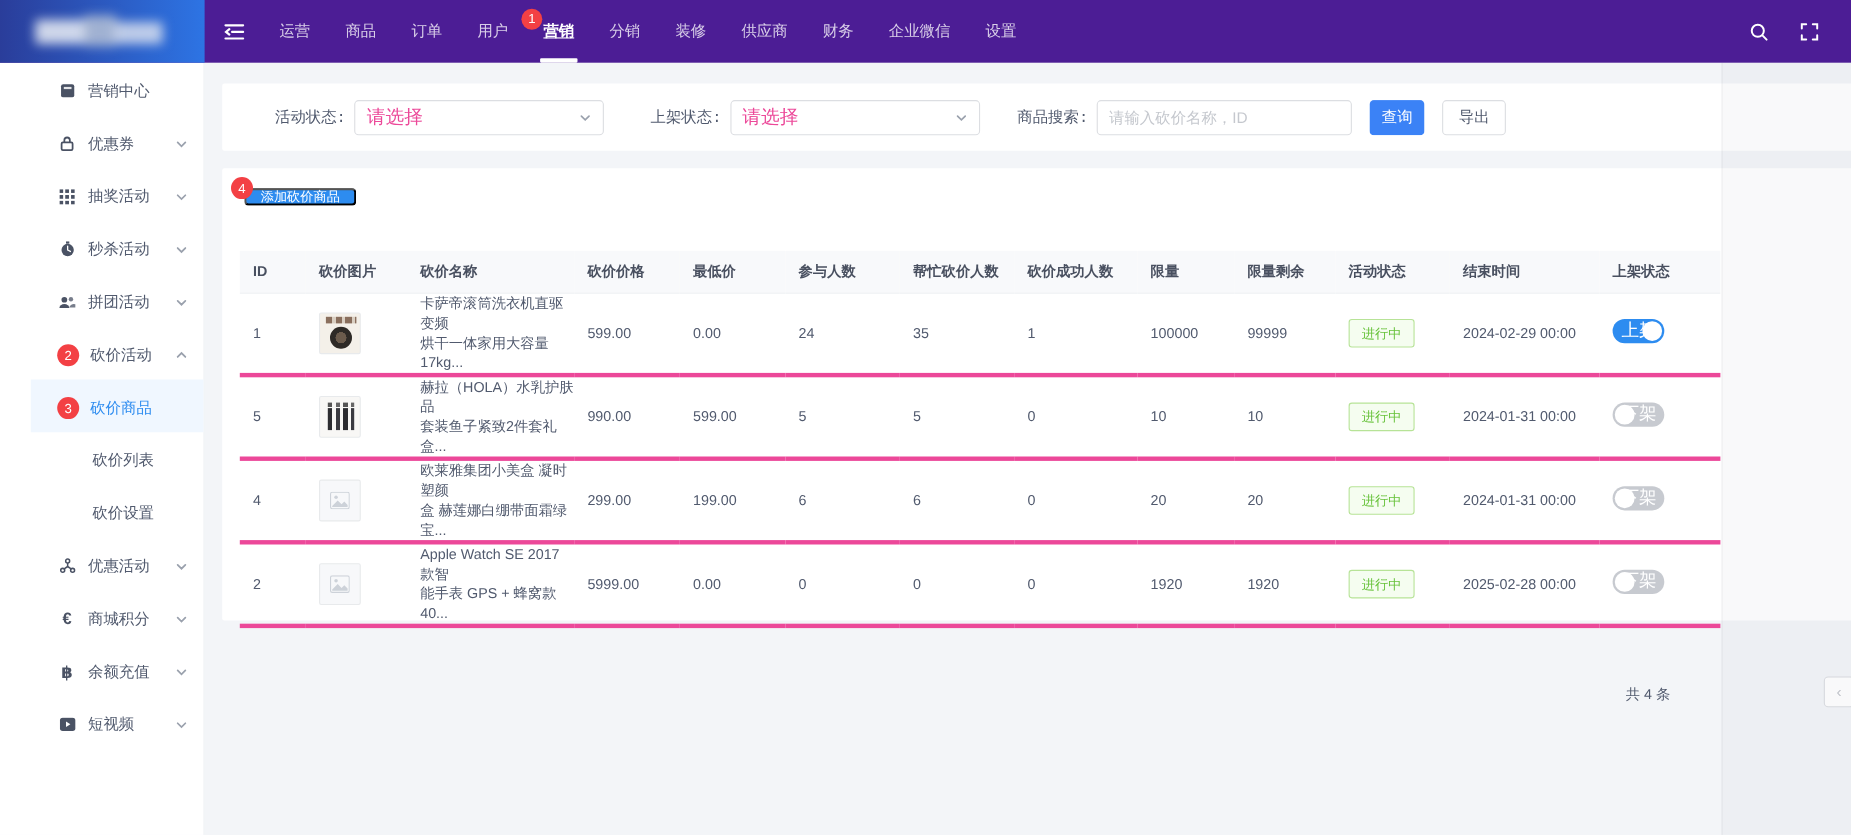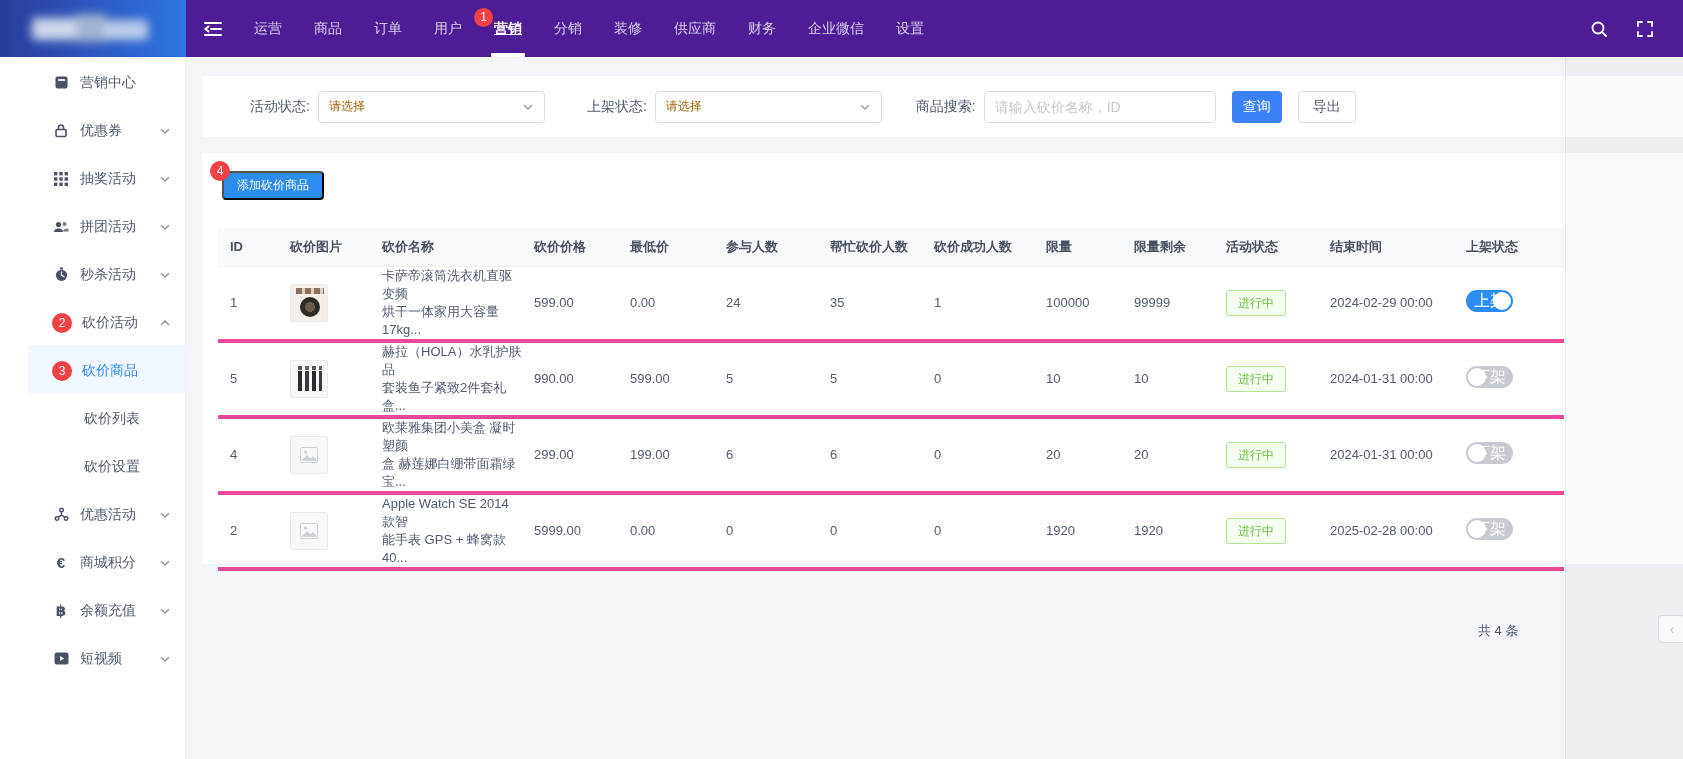--- a/index.html
+++ b/index.html
@@ -33,33 +33,33 @@
   .s-sub { padding-left:56px; }
   .s-sub.with-badge { padding-left:24px; }
   .red-badge { min-width:20px; height:20px; border-radius:10px; background:#f34044; color:#fff; font-size:12px; line-height:20px; text-align:center; flex:none; padding:0 2px; }
   .s-item .red-badge { margin-right:10px; }
 
   
   .main { position:absolute; left:186px; top:57px; right:0; bottom:0; }
   .card { position:absolute; background:#fff; border-radius:2px; }
   .filter-card { left:16px; top:19px; width:1490px; height:61px; }
   .filter-row { display:flex; align-items:center; height:100%; padding-left:48px; }
-  .f-label { font-size:14px; color:#515a6e; margin-right:8px; white-space:nowrap; }
+  .f-label { font-size:14px; color:#515a6e; margin-right:8px; white-space:nowrap;font-family:Liberation Mono, monospace; }
   .select-box { width:227px; height:32px; border:1px solid #dcdee2; border-radius:4px; display:flex; align-items:center; padding:0 10px; background:#fff; cursor:pointer; }
-  .select-box .ph { color:#a16207; font-size:12px; }
+  .select-box .ph { color:#ec4899; font-size:17px; }
   .select-box .sel-chev { margin-left:auto; color:#9aa1ad; display:flex; }
   .gap42 { width:42px; flex:none; } .gap32 { width:34px; flex:none; } .gap16 { width:16px; flex:none; }
   .text-input { width:232px; height:32px; border:1px solid #dcdee2; border-radius:4px; padding:0 10px; font-size:14px; color:#515a6e; outline:none; font-family:inherit; }
   .text-input::placeholder { color:#c5c8ce; }
   .btn { height:32px; border-radius:4px; font-size:14px; display:inline-flex; align-items:center; justify-content:center; cursor:pointer; border:1px solid transparent; font-family:inherit; }
   .btn-primary { background:#3b82f6; color:#fff; padding:0 10px; }
   .btn-default { background:#fff; color:#515a6e; border-color:#dcdee2; padding:0 14px; margin-left:16px; }
 
   .table-card { left:16px; top:96px; width:1490px; height:411px; }
-  .add-btn { position:absolute; left:20px; top:18px; height:29px; background:#2d8cf0; color:#fff; font-size:12px; border-radius:4px; padding:0 13px; display:flex; align-items:center; cursor:pointer; }
+  .add-btn { position:absolute; left:20px; top:18px; height:16px; background:#2d8cf0; color:#fff; font-size:12px; border-radius:4px; padding:0 13px; display:flex; align-items:center; cursor:pointer; }
   .add-badge { position:absolute; left:8px; top:8px; z-index:2; }
 
   table.grid { position:absolute; left:16px; top:75px; width:1346px; border-collapse:collapse; table-layout:fixed; }
   table.grid th { background:#f8f9fb; height:38px; font-size:13px; color:#495060; font-weight:bold; text-align:left; padding:0 0 0 12px; white-space:nowrap; }
   table.grid td { height:57px; border-bottom:4px solid #ec4899; font-size:13px; color:#515a6e; padding:0 0 0 12px; vertical-align:middle; }
   table.grid tr.rowline th { border-bottom:1px solid #edf0f3; }
   .name-cell div { line-height:18px; font-size:13px; }
 
   .thumb { width:38px; height:38px; border:1px solid #e8eaec; border-radius:2px; background:#fff; position:relative; overflow:hidden; }
   .img-washer { background:#f4f0e9; }
@@ -185,44 +185,44 @@
     <span>抽奖活动</span>
     <span class="chev">
         <svg width="12" height="12" viewBox="0 0 12 12" fill="none" stroke="#9aa1ad" stroke-width="1.6" stroke-linecap="round">
           <path d="M2.5 4.5 L6 8 L9.5 4.5"></path>
         </svg>
       </span>
   </div>
 
   <div class="s-item">
     <span class="s-icon">
+      <svg width="15" height="15" viewBox="0 0 15 15">
+          <circle cx="7.5" cy="8.3" r="5.6" fill="#4a5264"></circle>
+          <rect x="6" y="0.5" width="3" height="2" fill="#4a5264"></rect>
+          <path d="M7.5 8.3 L7.5 4.8 M7.5 8.3 L10 9.6" stroke="#fff" stroke-width="1.2" stroke-linecap="round"></path>
+        </svg>
+    </span>
+    <span>秒杀活动</span>
+    <span class="chev">
+        <svg width="12" height="12" viewBox="0 0 12 12" fill="none" stroke="#9aa1ad" stroke-width="1.6" stroke-linecap="round">
+          <path d="M2.5 4.5 L6 8 L9.5 4.5"></path>
+        </svg>
+      </span>
+  </div>
+
+  <div class="s-item">
+    <span class="s-icon">
       <svg width="16" height="14" viewBox="0 0 16 14" fill="#4a5264">
           <circle cx="5.5" cy="4.5" r="2.6"></circle>
           <path d="M1 12 a4.5 3.6 0 0 1 9 0 Z"></path>
           <circle cx="11.5" cy="4" r="2" opacity=".75"></circle>
           <path d="M10 11.5 a4 3.2 0 0 1 5.5 -2.8 V11.5 Z" opacity=".75"></path>
         </svg>
     </span>
     <span>拼团活动</span>
-    <span class="chev">
-        <svg width="12" height="12" viewBox="0 0 12 12" fill="none" stroke="#9aa1ad" stroke-width="1.6" stroke-linecap="round">
-          <path d="M2.5 4.5 L6 8 L9.5 4.5"></path>
-        </svg>
-      </span>
-  </div>
-
-  <div class="s-item">
-    <span class="s-icon">
-      <svg width="15" height="15" viewBox="0 0 15 15">
-          <circle cx="7.5" cy="8.3" r="5.6" fill="#4a5264"></circle>
-          <rect x="6" y="0.5" width="3" height="2" fill="#4a5264"></rect>
-          <path d="M7.5 8.3 L7.5 4.8 M7.5 8.3 L10 9.6" stroke="#fff" stroke-width="1.2" stroke-linecap="round"></path>
-        </svg>
-    </span>
-    <span>秒杀活动</span>
     <span class="chev">
         <svg width="12" height="12" viewBox="0 0 12 12" fill="none" stroke="#9aa1ad" stroke-width="1.6" stroke-linecap="round">
           <path d="M2.5 4.5 L6 8 L9.5 4.5"></path>
         </svg>
       </span>
   </div>
 
   <div class="s-item">
     <span class="red-badge">2</span>
     <span>砍价活动</span>
@@ -438,21 +438,21 @@
           <td>
               <div class="thumb img-ph">
             <svg width="18" height="16" viewBox="0 0 18 16" fill="#cdd2d9">
                   <rect x="0.5" y="0.5" width="17" height="15" rx="1.5" fill="none" stroke="#cdd2d9"></rect>
                   <circle cx="5.5" cy="5" r="1.6"></circle>
                   <path d="M2 13 L7 8 L10.5 11.5 L13 9 L16 12 V14 H2 Z"></path>
                 </svg>
           </div>
             </td>
           <td class="name-cell">
-            <div>Apple Watch SE 2014 款智</div>
+            <div>Apple Watch SE 2017 款智</div>
               <div>能手表 GPS + 蜂窝款 40...</div>
           </td>
           <td>5999.00</td>
           <td>0.00</td>
           <td>0</td>
           <td>0</td>
           <td>0</td>
           <td>1920</td>
           <td>1920</td>
           <td><span class="status-tag">进行中</span></td>

